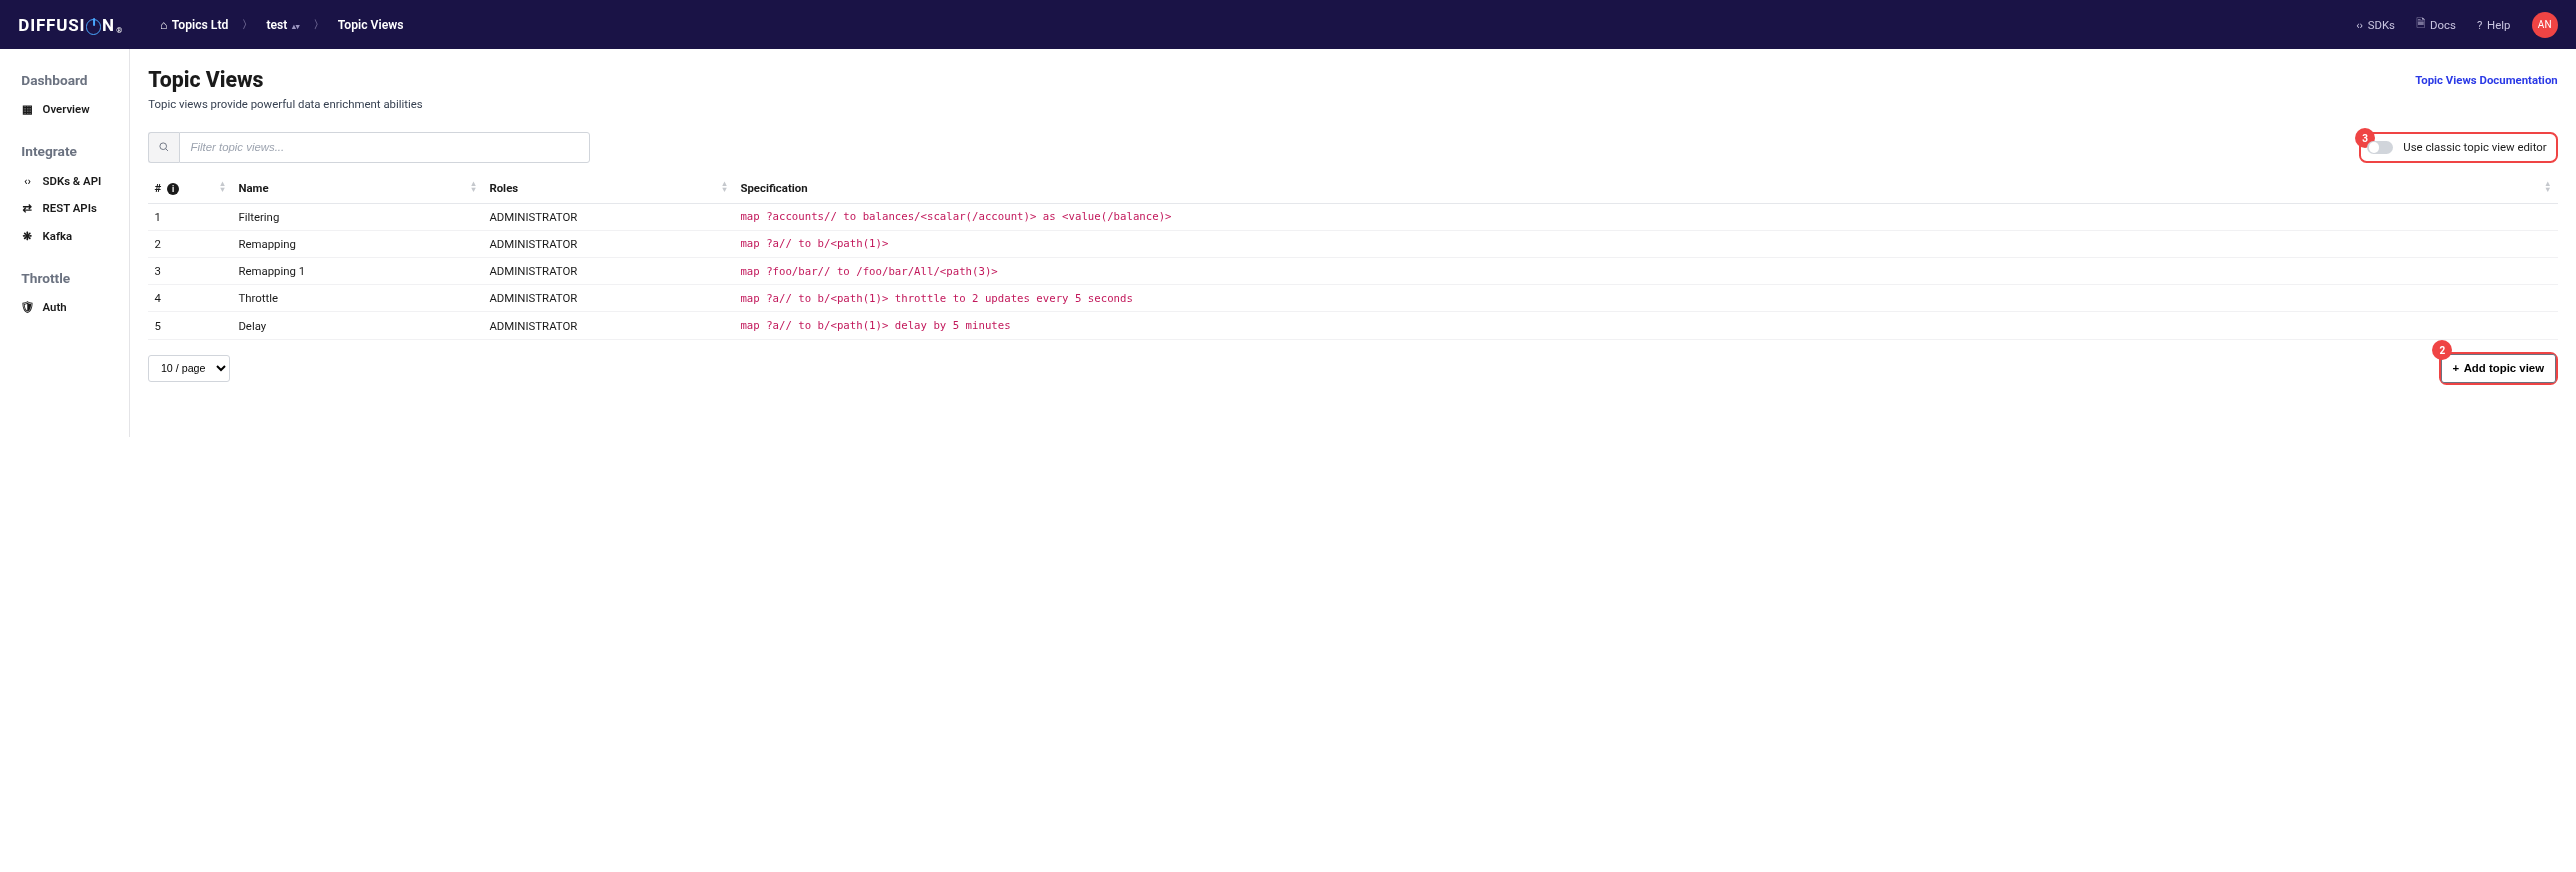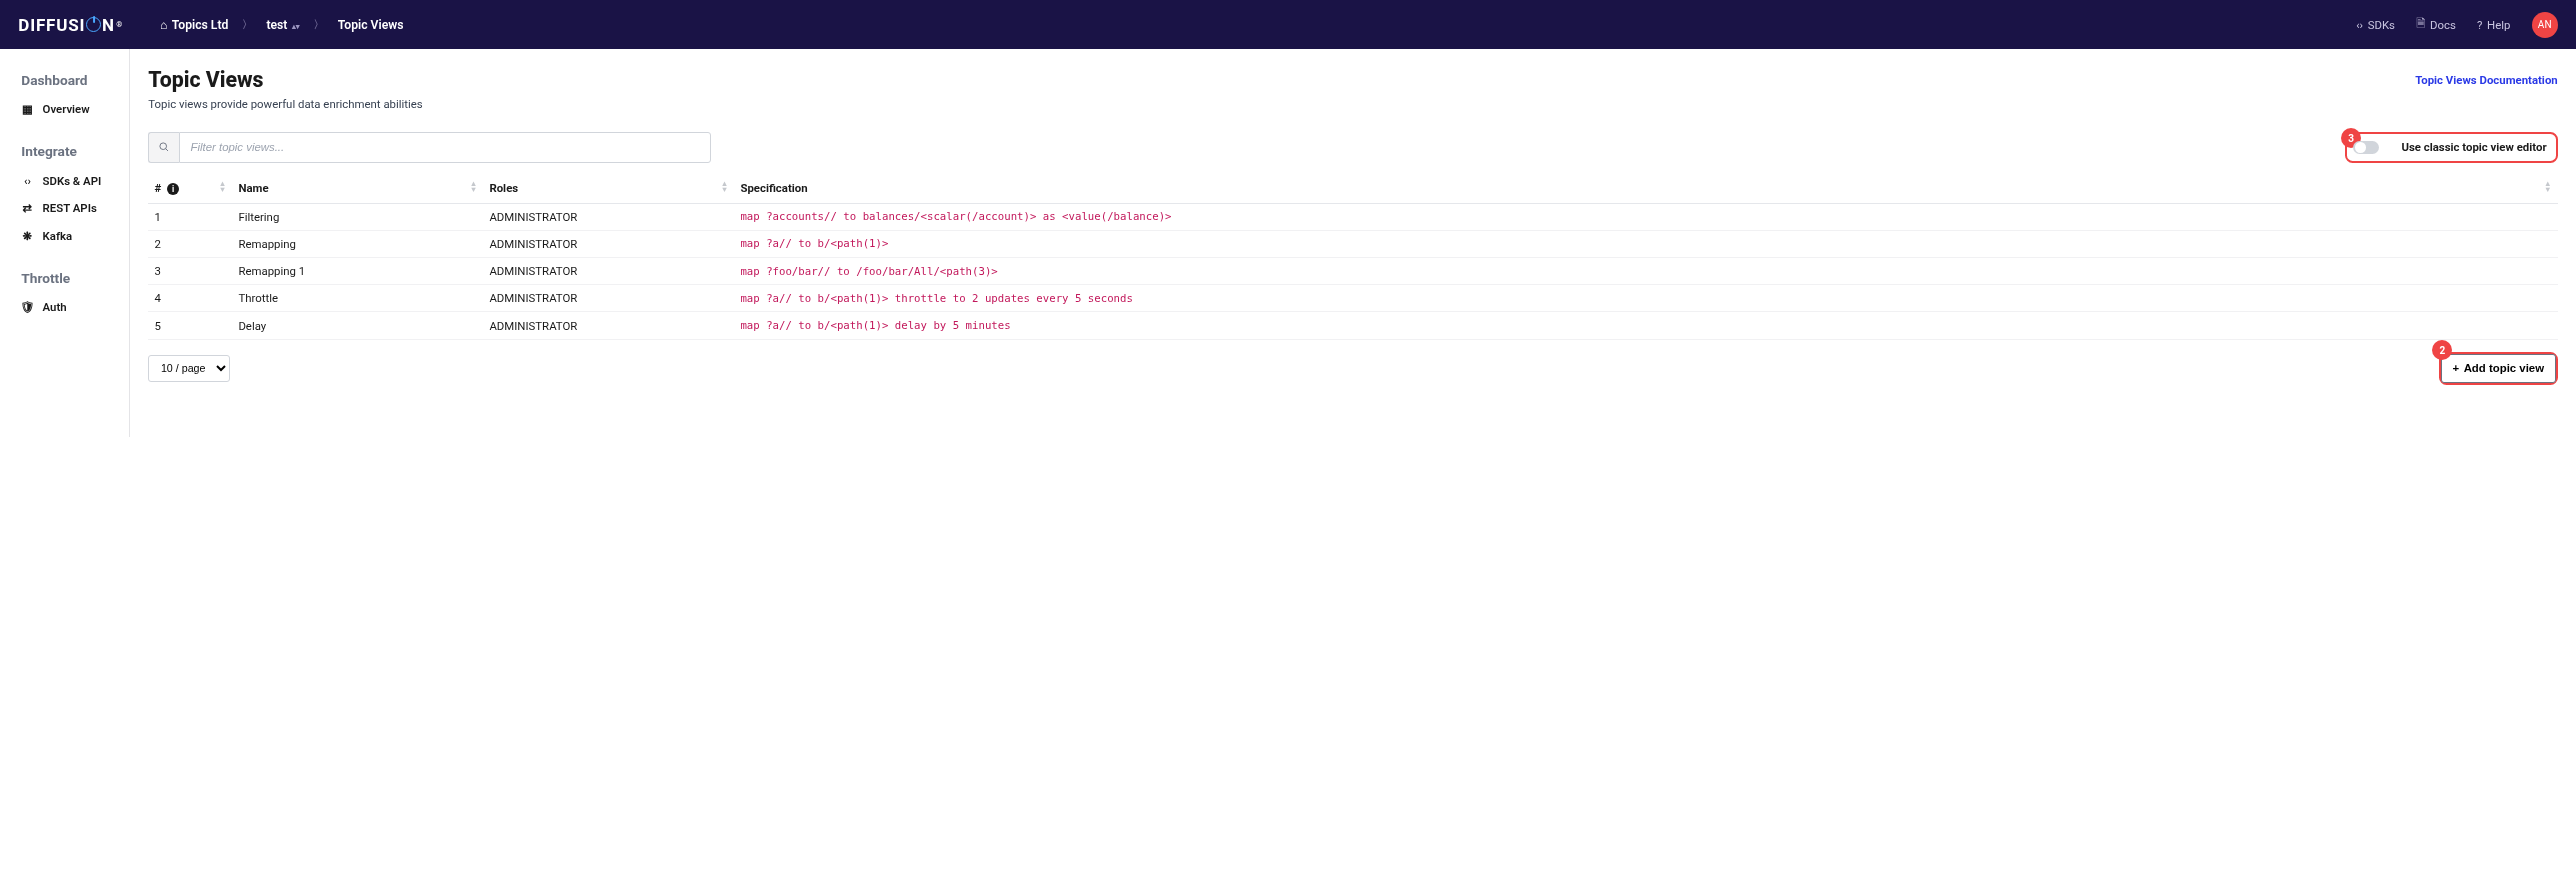--- a/index.html
+++ b/index.html
@@ -1,20 +1,20 @@
 <!DOCTYPE html>
 <html style="font-size:12.2px"><head>
 <meta charset="utf-8">
 <style>
 * { box-sizing: border-box; margin: 0; padding: 0; }
 body { font-family: -apple-system, BlinkMacSystemFont, "Segoe UI", Roboto, sans-serif; background: #fff; color: #1a1a1a; }
 
 
 .topbar { background: #1a1346; height: 49px; display: flex; align-items: center; padding: 0 18.3px; color: #fff; }
-.logo { font-weight: 700; font-size: 17px; letter-spacing: 0.8px; display: flex; align-items: center; }
+.logo { font-weight: 700; font-size: 17px; letter-spacing: 0.8px; display: flex; align-items: flex-end; }
 .logo .power { display: inline-block; width: 15.2px; height: 15.2px; border: 1.9px solid #4aa8ff; border-radius: 50%; position: relative; margin: 0 0.8px; }
 .logo .power::before { content: ""; position: absolute; width: 1.9px; height: 7.6px; background: #4aa8ff; top: -2.3px; left: 50%; transform: translateX(-50%); border-radius: 1.5px; }
 .logo .reg { font-size: 7.6px; vertical-align: top; margin-left: 1.5px; }
 .breadcrumb { display: flex; align-items: center; gap: 13.7px; margin-left: 37px; font-size: 12.2px; font-weight: 600; }
 .breadcrumb .sep { color: #6b6490; font-size: 10.7px; }
 .breadcrumb .home-icon { font-size: 12.2px; margin-right: 1.5px; }
 .breadcrumb .updown { font-size: 7.6px; margin-left: 4.6px; color: #9b95c0; }
 .spacer { flex: 1; }
 .top-links { display: flex; align-items: center; gap: 21.3px; font-size: 11.4px; color: #c9c5e0; }
 .top-links .link { display: flex; align-items: center; gap: 4.6px; cursor: pointer; }
@@ -40,23 +40,23 @@
 
 .main { flex: 1; padding: 18.3px 18.3px 18.3px 18.3px; }
 .page-header { display: flex; justify-content: space-between; align-items: flex-start; margin-bottom: 21.3px; }
 .page-title { font-size: 21.3px; font-weight: 800; margin-bottom: 4.6px; }
 .page-sub { font-size: 11.4px; color: #374151; }
 .doc-link { color: #2b3ae6; font-weight: 700; font-size: 11.4px; text-decoration: none; padding-top: 6.1px; }
 
 .toolbar-row { display: flex; align-items: center; gap: 12.2px; margin-bottom: 10.7px; }
 .search-wrap { display: flex; }
 .search-btn { width: 30.5px; height: 30.5px; border: 0.8px solid #d1d5db; background: #f4f4f5; border-right: none; border-radius: 3px 0 0 3px; display: flex; align-items: center; justify-content: center; color: #6b7280; cursor: pointer; }
-.search-input { width: 532px; height: 30.5px; border: 0.8px solid #d1d5db; border-radius: 0 3px 3px 0; padding: 0 10.7px; font-size: 11.4px; font-style: italic; color: #555; }
+.search-input { width: 411px; height: 30.5px; border: 0.8px solid #d1d5db; border-radius: 0 3px 3px 0; padding: 0 10.7px; font-size: 11.4px; font-style: italic; color: #555; }
 .search-input::placeholder { color: #9ca3af; }
-.toggle-wrap { display: flex; align-items: center; gap: 22px; padding: 6.1px 9.1px 6.1px 6.1px; font-weight: bold; }
+.toggle-wrap { display: flex; align-items: center; gap: 10px; padding: 6.1px 9.1px 6.1px 6.1px; }
 .toggle { width: 26px; height: 13.7px; background: #d1d5db; border-radius: 7.6px; position: relative; cursor: pointer; }
 .toggle::before { content: ""; position: absolute; width: 10.7px; height: 10.7px; background: #fff; border-radius: 50%; top: 1.5px; left: 1.5px; }
 .toggle-label { font-size: 11.4px; }
 
 table { width: 100%; border-collapse: collapse; }
 th { text-align: left; font-size: 11.4px; font-weight: 700; padding: 7.6px 6.1px; border-bottom: 0.8px solid #e5e7eb; position: relative; }
 td { padding: 6.1px 6.1px; border-bottom: 0.8px solid #f1f1f3; font-size: 11.4px; vertical-align: middle; }
 td.spec { font-family: "Menlo", "Consolas", monospace; color: #c2185b; font-size: 10.7px; white-space: nowrap; }
 .info-icon { display: inline-flex; width: 12.2px; height: 12.2px; border-radius: 50%; background: #1a1a1a; color: #fff; align-items: center; justify-content: center; font-size: 8.4px; font-weight: 700; margin-left: 3px; }
 

